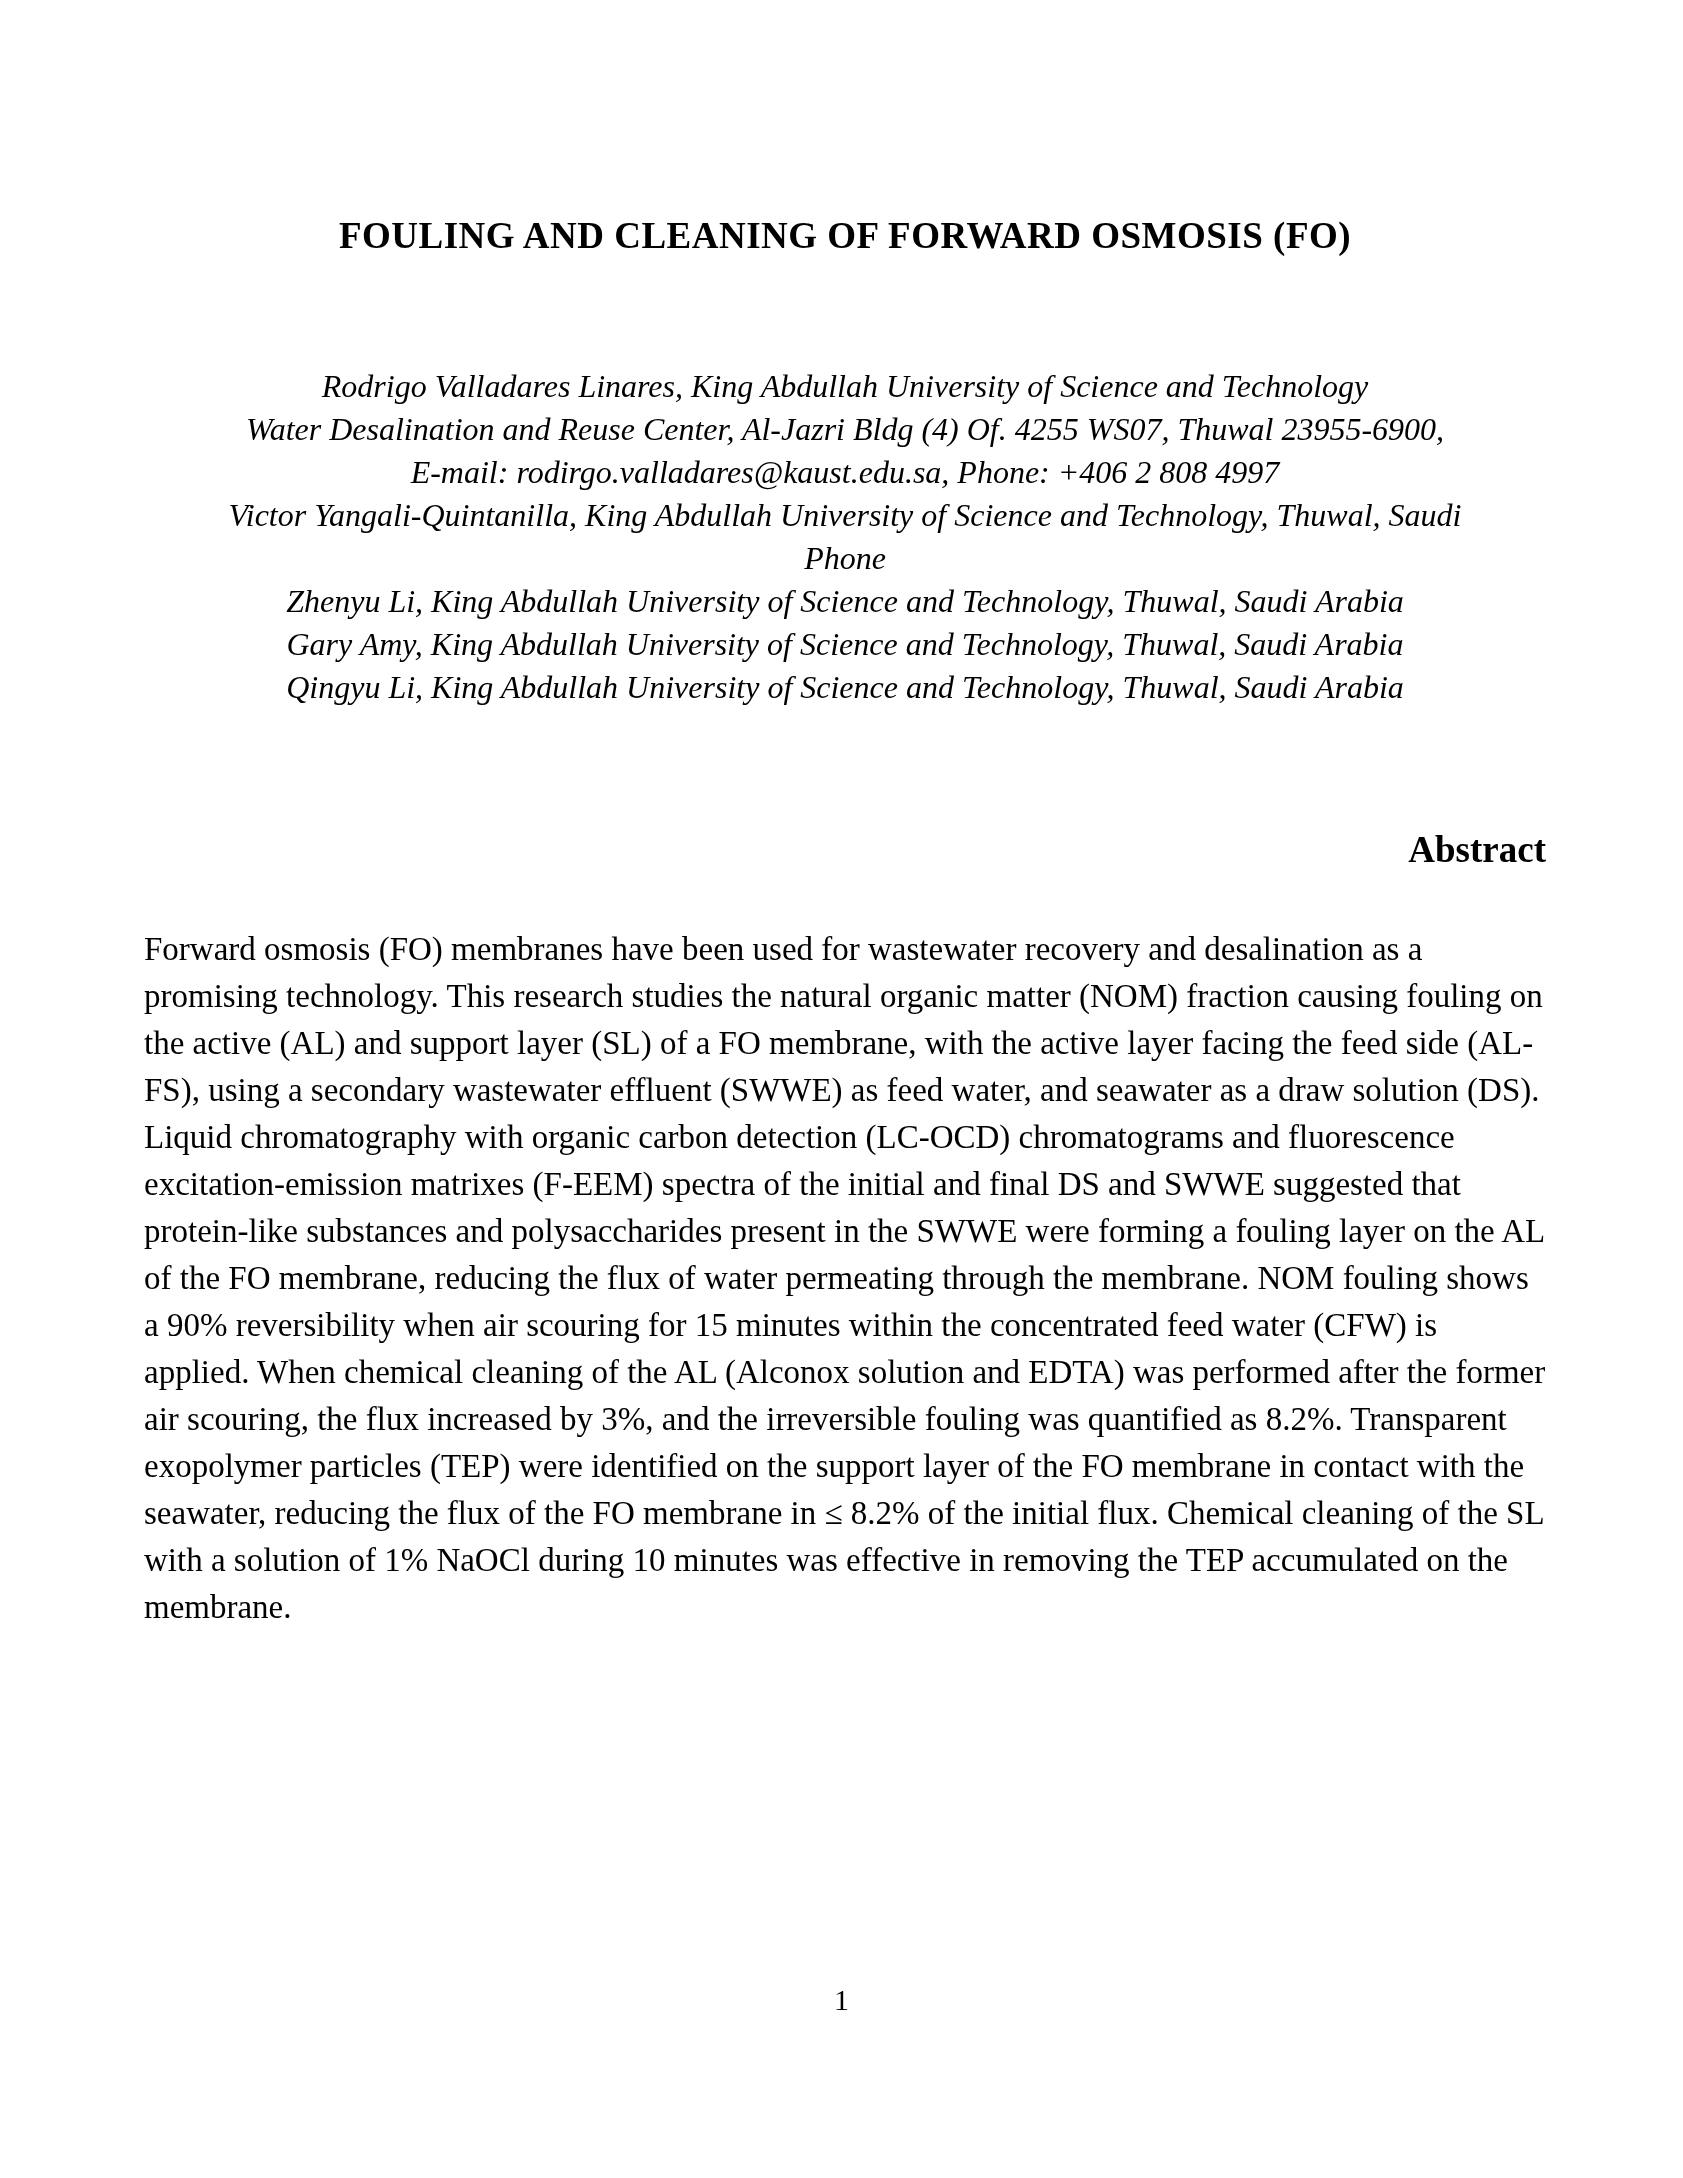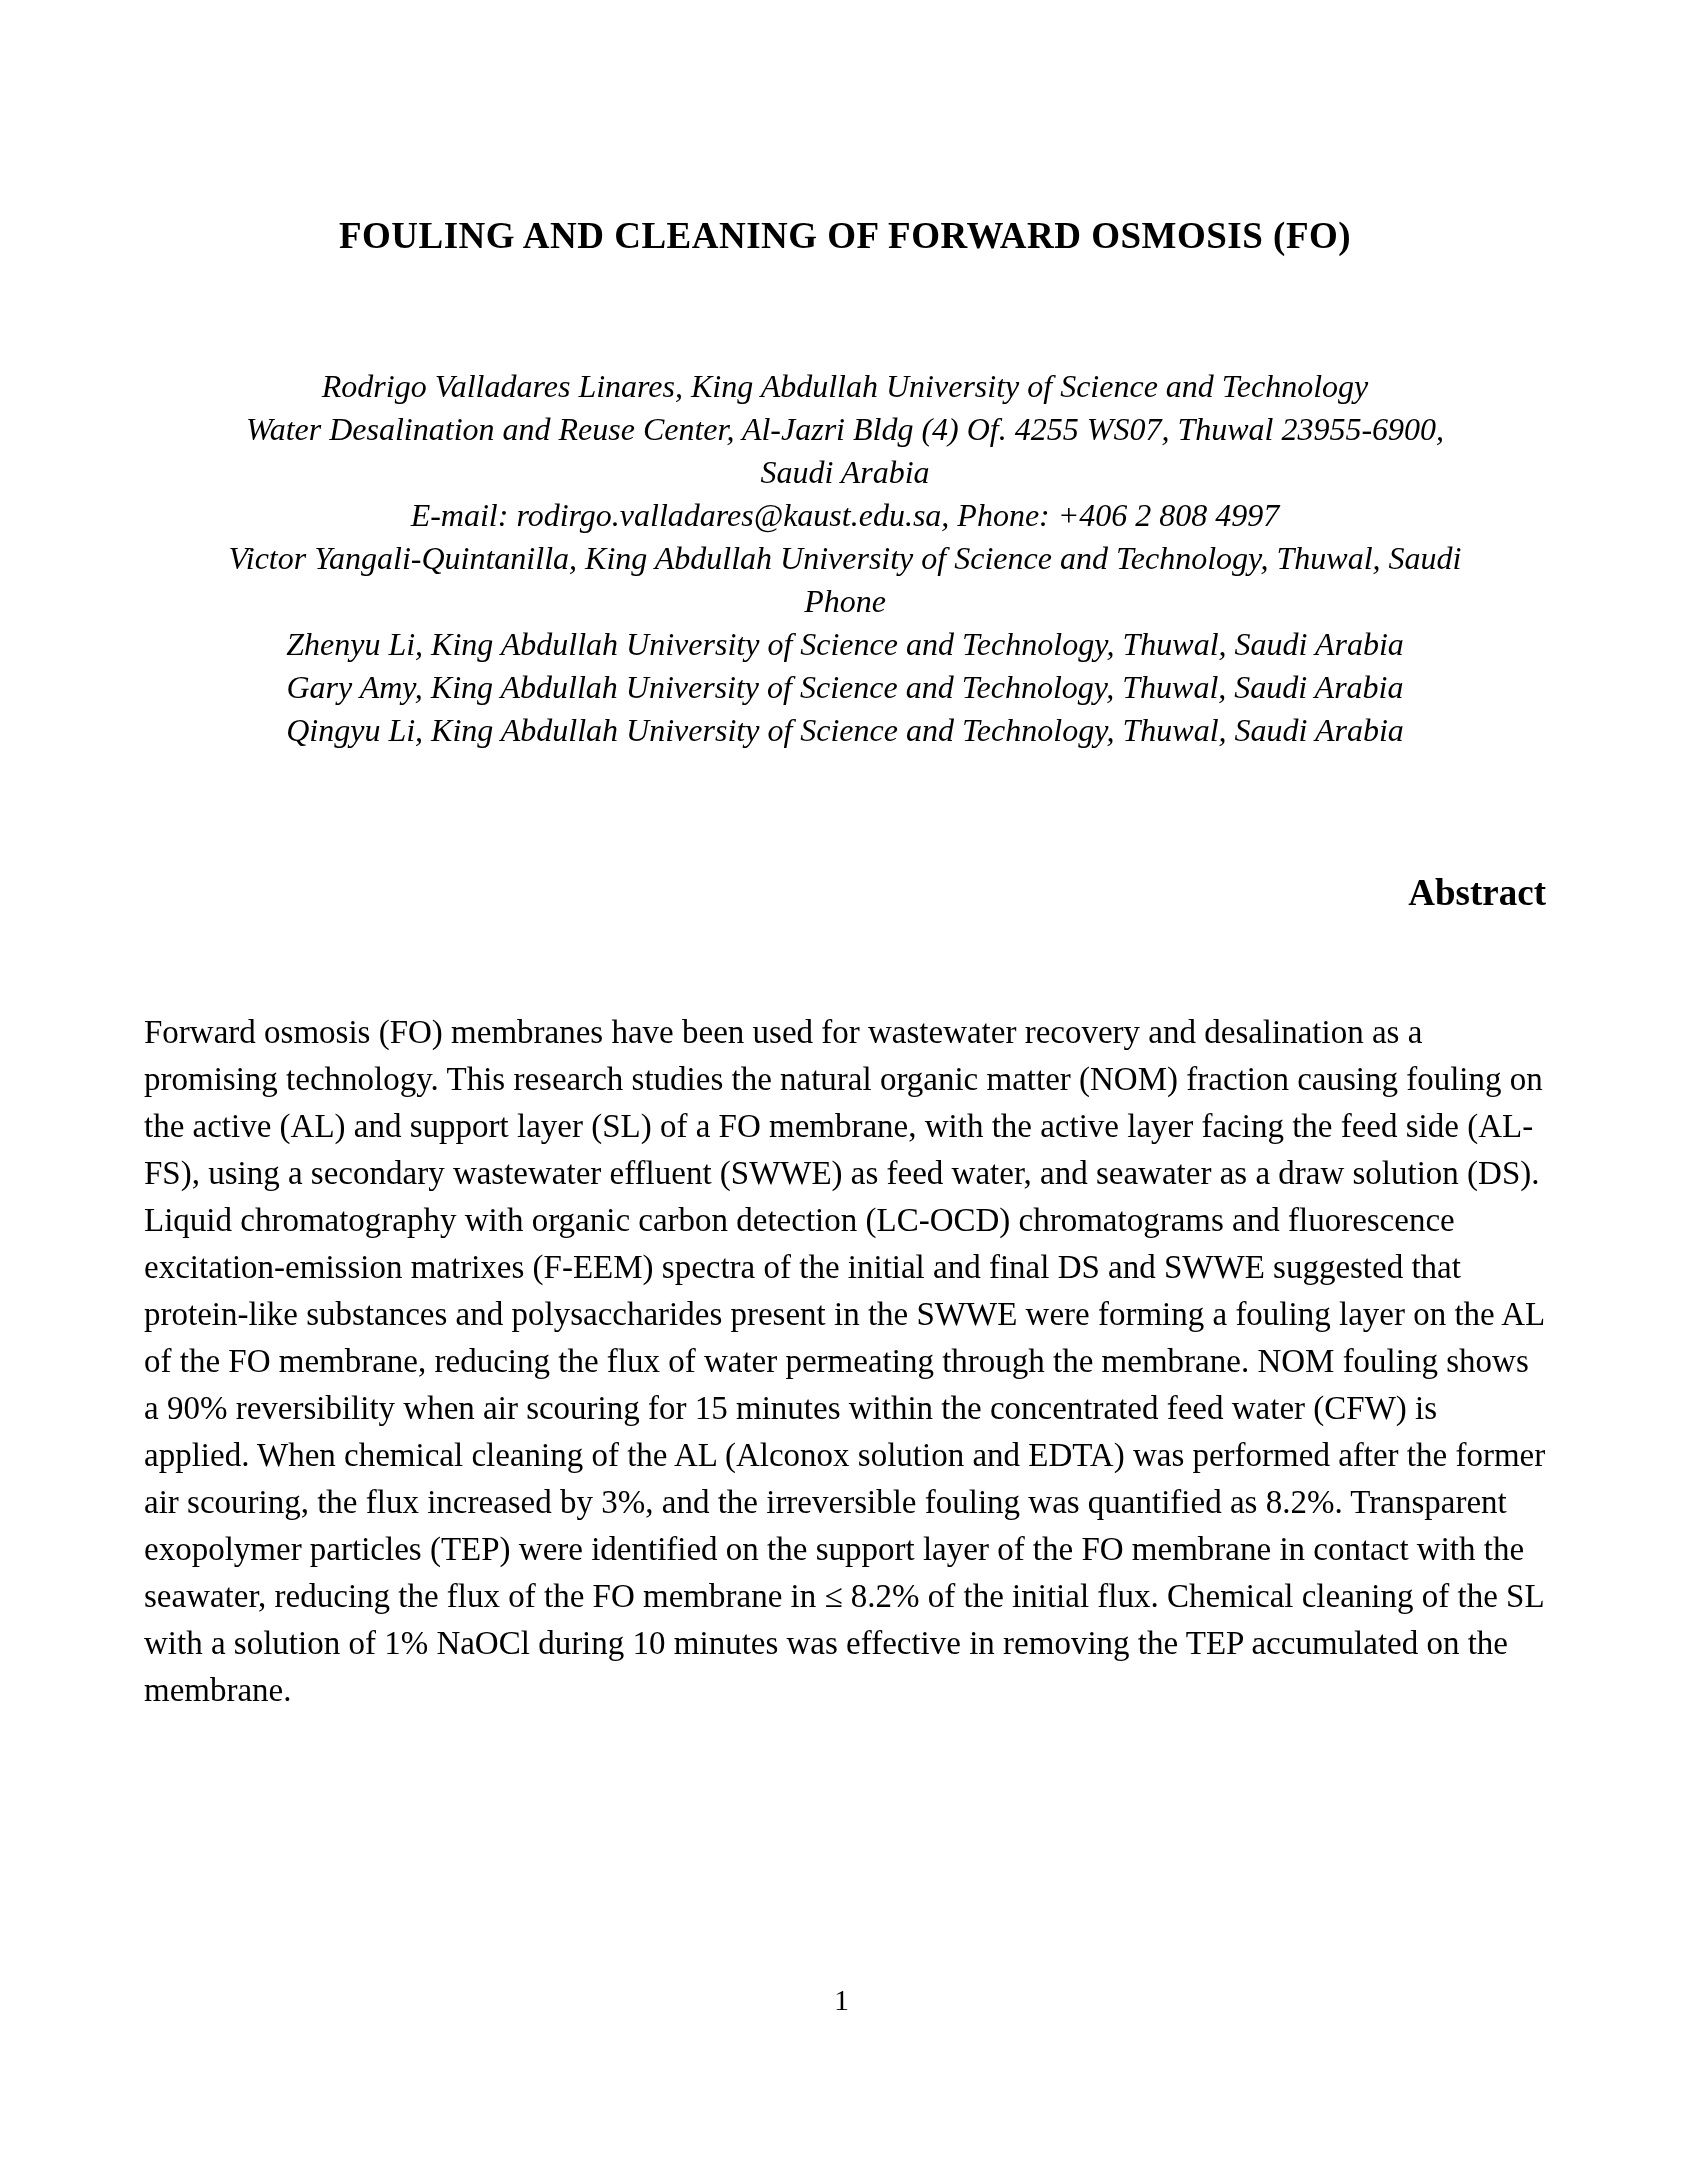--- a/index.html
+++ b/index.html
@@ -41,21 +41,21 @@
     line-height: 43px;
   }
   .abstract-heading {
     margin-top: 121px;
     text-align: right;
     font-weight: bold;
     font-size: 37px;
     line-height: 40px;
   }
   .abstract-body {
-    margin-top: 96px;
+    margin-top: 56px;
     font-size: 33px;
     line-height: 47px;
     text-align: left;
   }
   .page-number {
     position: absolute;
     left: 0;
     width: 100%;
     top: 1983px;
     text-align: center;
@@ -67,21 +67,20 @@
 <body>
 
 <div class="page">
   <div class="content">
 
     <div class="title-line">FOULING AND CLEANING OF FORWARD OSMOSIS (FO)</div>
 
     <div class="author-block">
       <div>Rodrigo Valladares Linares, King Abdullah University of Science and Technology</div>
       <div>Water Desalination and Reuse Center, Al-Jazri Bldg (4) Of. 4255 WS07, Thuwal 23955-6900,</div>
-      <div>Saudi Arabia</div>
       <div>E-mail: rodirgo.valladares@kaust.edu.sa, Phone: +406 2 808 4997</div>
       <div>Victor Yangali-Quintanilla, King Abdullah University of Science and Technology, Thuwal, Saudi</div>
       <div>Phone</div>
       <div>Zhenyu Li, King Abdullah University of Science and Technology, Thuwal, Saudi Arabia</div>
       <div>Gary Amy, King Abdullah University of Science and Technology, Thuwal, Saudi Arabia</div>
       <div>Qingyu Li, King Abdullah University of Science and Technology, Thuwal, Saudi Arabia</div>
     </div>
 
     <div class="abstract-heading">Abstract</div>
 

